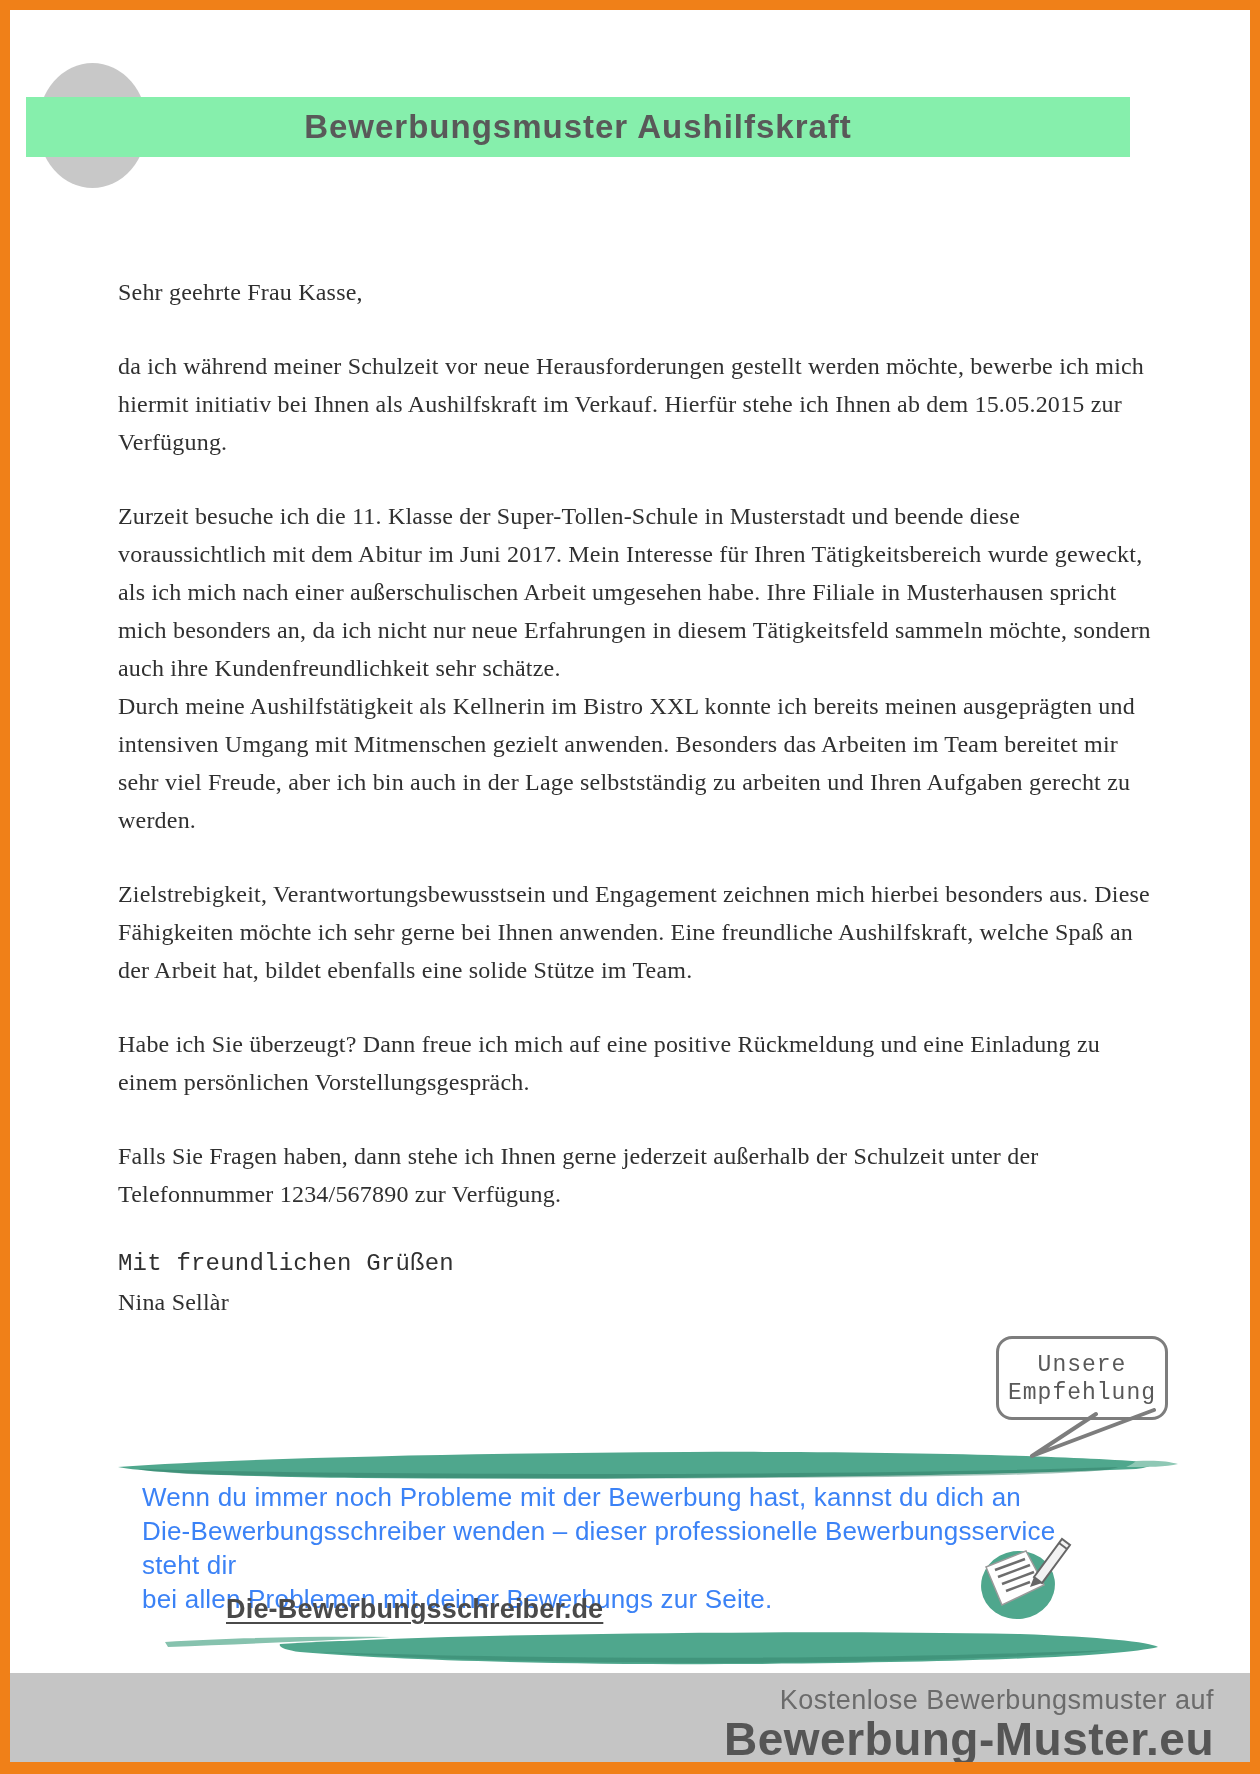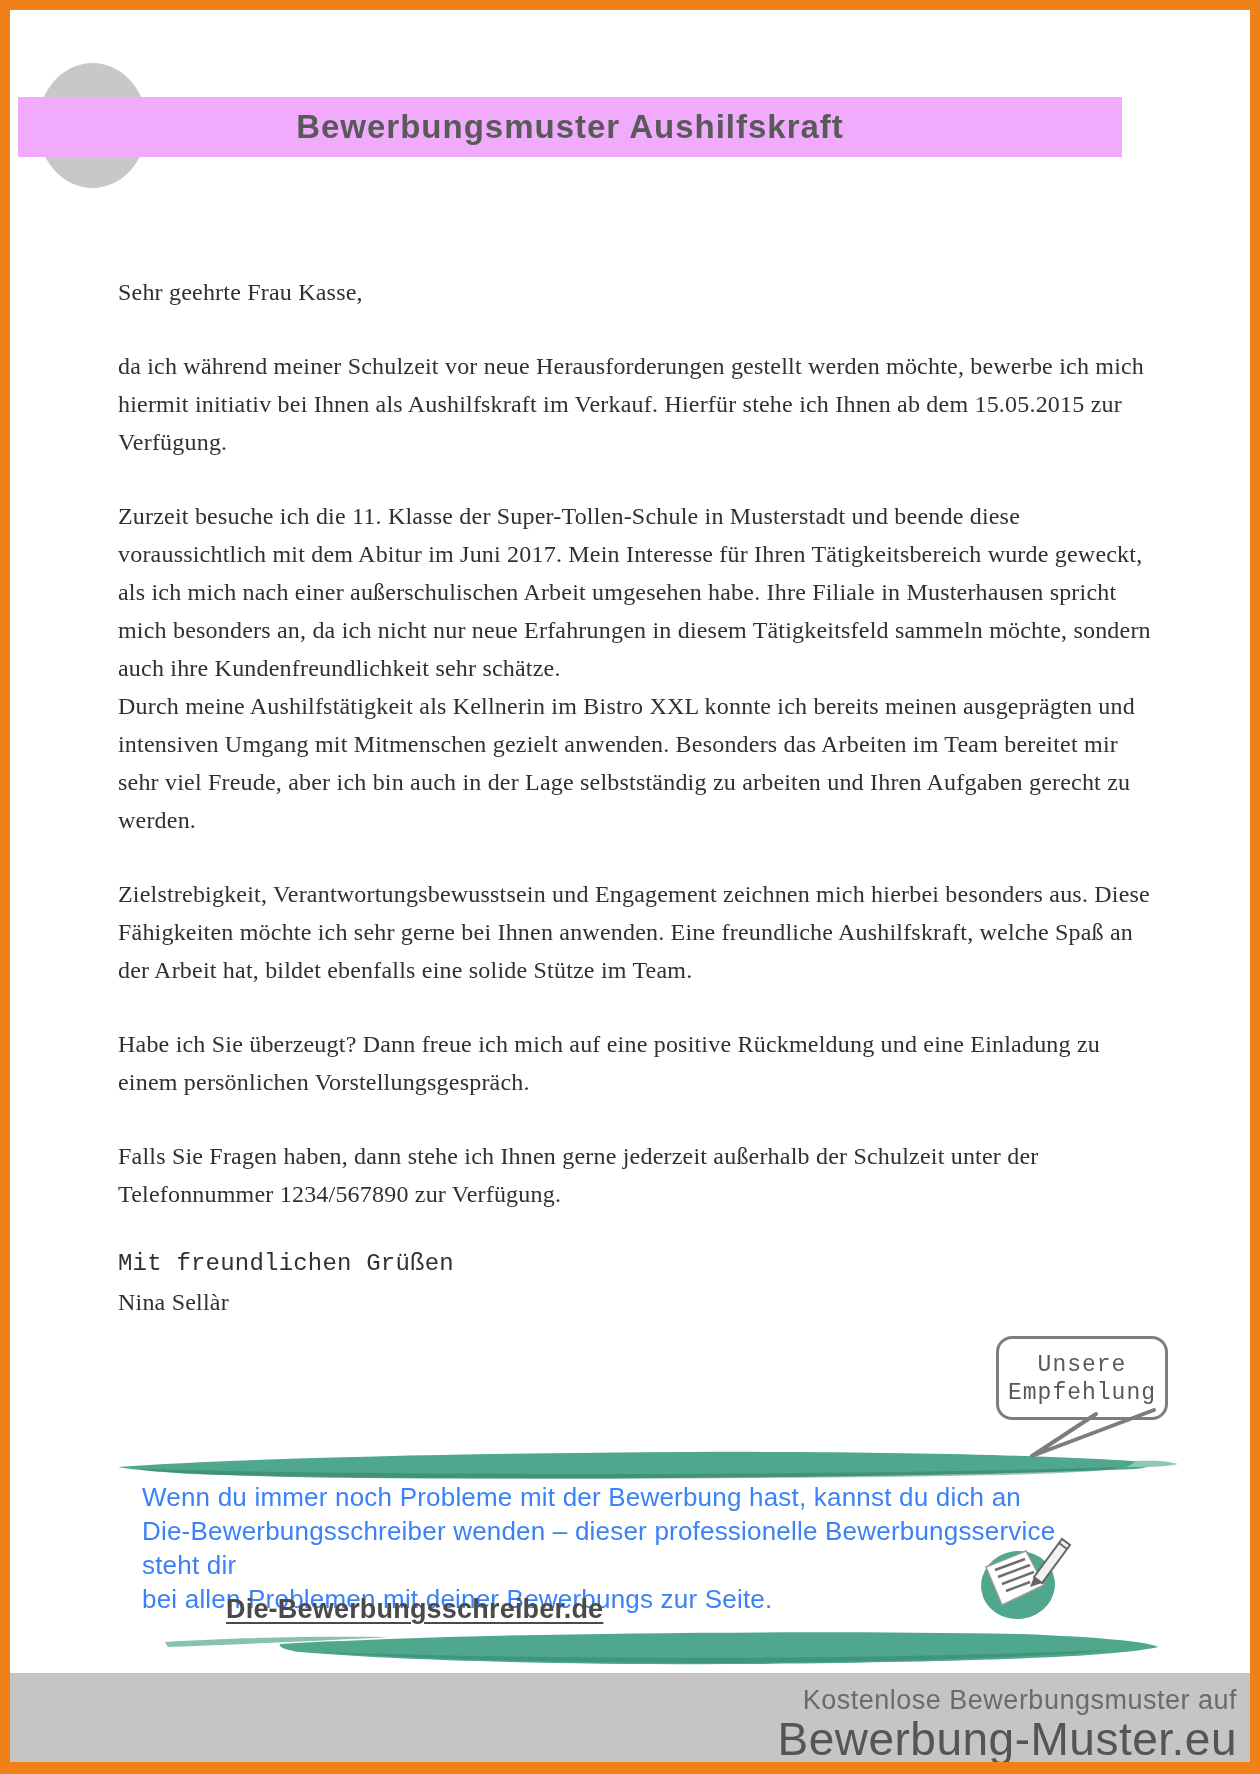--- a/index.html
+++ b/index.html
@@ -11,22 +11,22 @@
     background:#ffffff;
     font-family:"Liberation Sans",sans-serif;
     overflow:hidden;
   }
   
   .header-circle{
     position:absolute;left:28px;top:53px;width:109px;height:125px;
     background:#C8C8C8;border-radius:50%;
   }
   .header-band{
-    position:absolute;left:8px;top:87px;width:1104px;height:60px;
-    background:#f0abfc;
+    position:absolute;left:16px;top:87px;width:1104px;height:60px;
+    background:#86efac;
   }
   .header-band h1{
     margin:0;height:60px;line-height:60px;text-align:center;
     font-size:33px;font-weight:bold;color:#595959;letter-spacing:1px;
     font-family:"Liberation Sans",sans-serif;
   }
   
   .letter{
     position:absolute;left:108px;top:247px;width:1034px;
     font-family:"Liberation Serif","DejaVu Serif",serif;
@@ -58,24 +58,24 @@
     position:absolute;left:216px;top:1584px;
     font-size:27px;font-weight:bold;color:#4A4A4A;
     text-decoration:underline;text-decoration-thickness:2px;text-underline-offset:4px;
     letter-spacing:.2px;
   }
   .note-icon{position:absolute;left:940px;top:1505px;}
   
   .footer-band{
     position:absolute;left:0;top:1663px;width:1240px;height:89px;
     background:#C5C5C5;text-align:right;box-sizing:border-box;
-    padding:12px 13px 0 0;
+    padding:12px 36px 0 0;
   }
   .footer-tagline{font-size:27px;line-height:30px;color:#6B6B6B;letter-spacing:.5px;}
-  .footer-site{font-size:46px;line-height:48px;font-weight:normal;color:#555555;letter-spacing:.5px;}
+  .footer-site{font-size:46px;line-height:48px;font-weight:bold;color:#555555;letter-spacing:.5px;}
 </style>
 </head>
 <body>
 
 <div class="page">
 
   <div class="header-circle"></div>
   <div class="header-band">
     <h1>Bewerbungsmuster Aushilfskraft</h1>
   </div>

